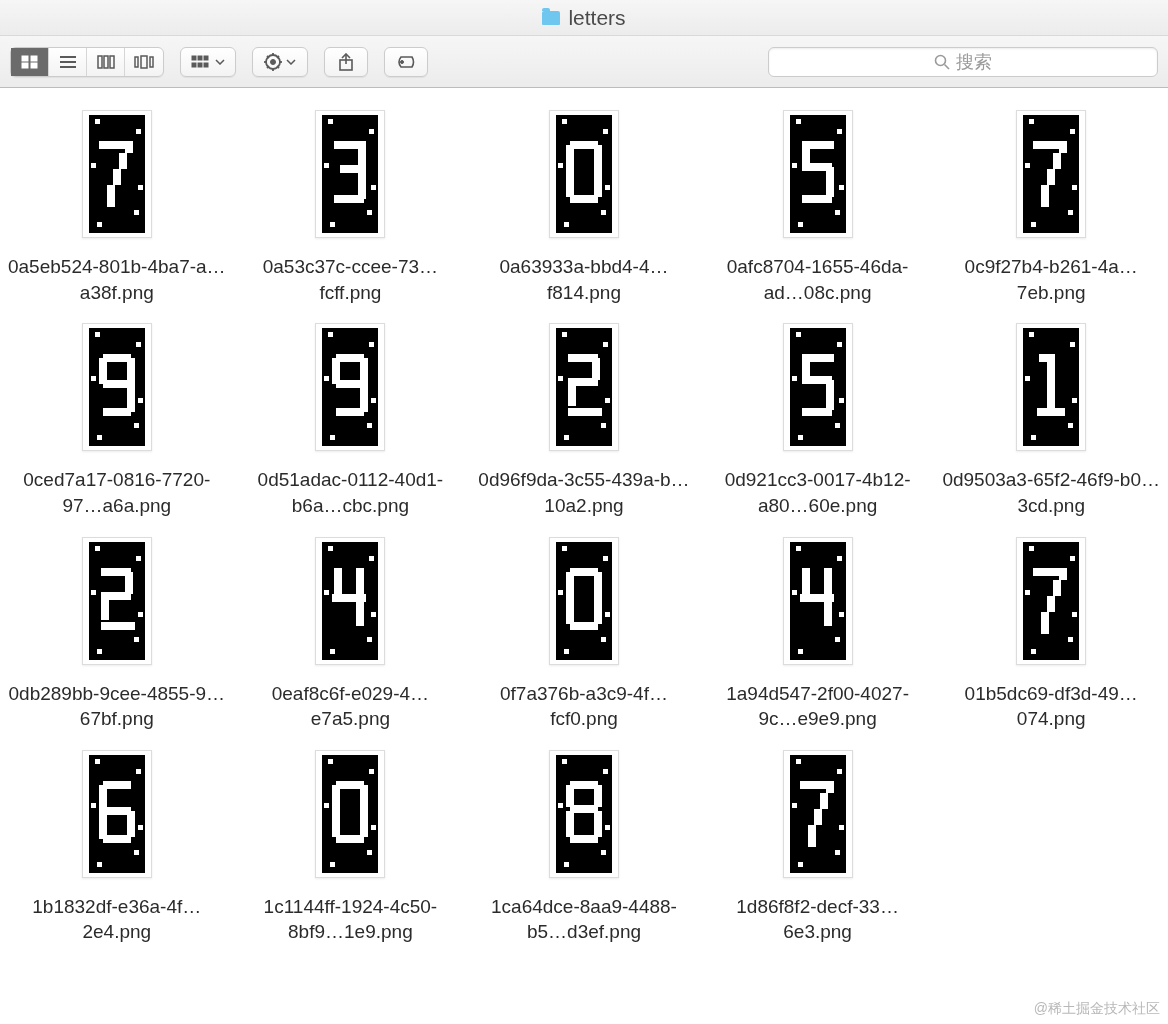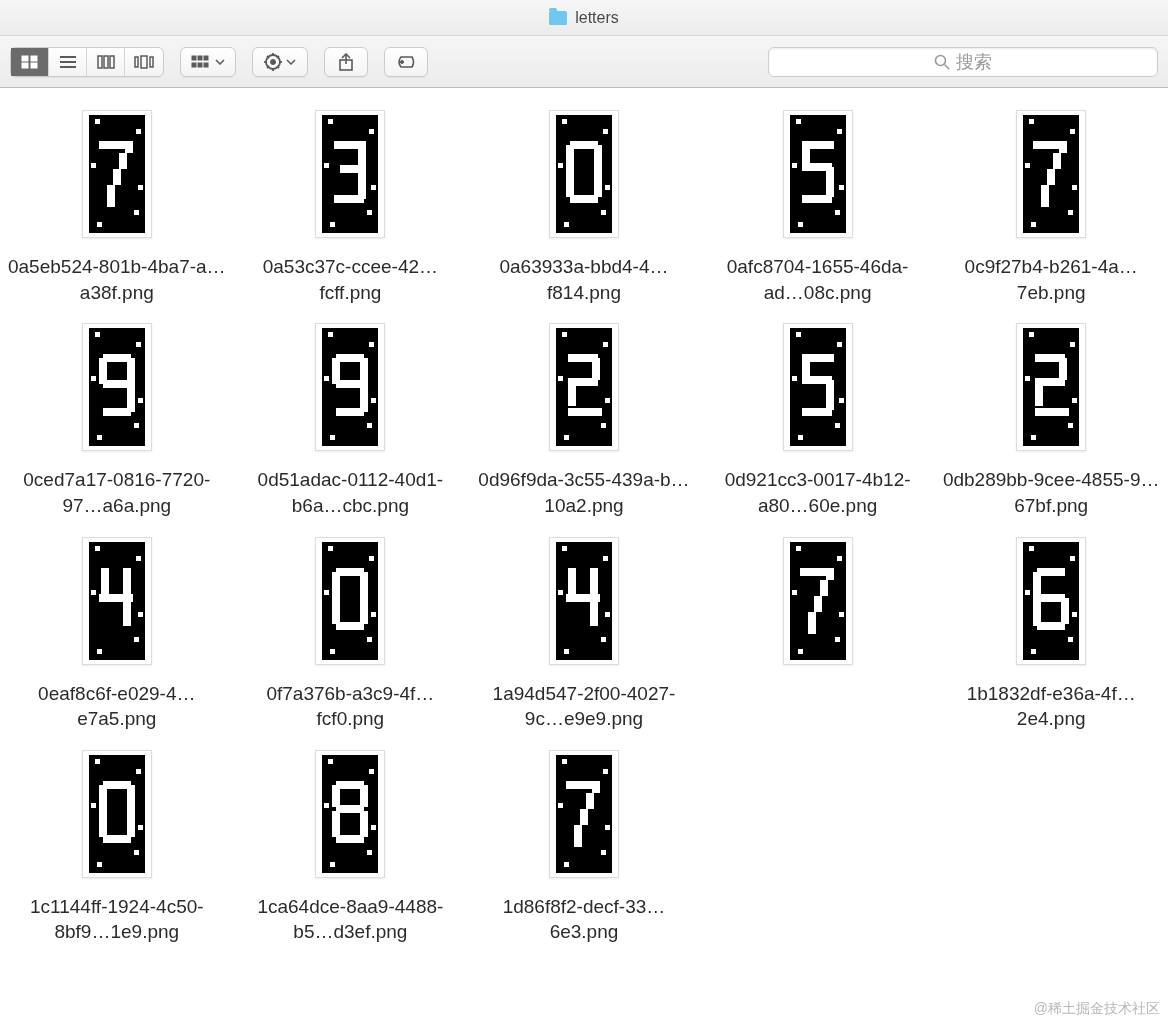--- a/index.html
+++ b/index.html
@@ -6,21 +6,21 @@
 body {
   font-family: -apple-system, BlinkMacSystemFont, "Helvetica Neue", sans-serif;
   background:#fff;
   width:1168px; height:1024px; overflow:hidden;
   font-size:17px;
 }
 .titlebar {
   height:36px; background:linear-gradient(#f6f6f6,#ececec);
   border-bottom:1px solid #d9d9d9;
   display:flex; align-items:center; justify-content:center;
-  color:#4a4a4a; font-size:16px;
+  color:#4a4a4a; font-size:21px;
 }
 .folder-icon { width:18px; height:14px; background:#6fc7ef; border-radius:2px 2px 1px 1px; position:relative; margin-right:8px;}
 .folder-icon::before { content:""; position:absolute; top:-3px; left:0; width:8px; height:3px; background:#6fc7ef; border-radius:2px 2px 0 0;}
 .toolbar {
   height:52px; background:linear-gradient(#f6f6f6,#ececec);
   border-bottom:1px solid #bcbcbc;
   display:flex; align-items:center; padding:0 10px; gap:16px;
 }
 .seg, .btn {
   height:30px; border:1px solid #ccc; border-radius:6px; background:linear-gradient(#fff,#f3f3f3);
@@ -205,21 +205,21 @@
               <div class="h" style="left: 12px; top: 80px; width: 30px;"></div>
               <div class="sp n1"></div>
               <div class="sp n2"></div>
               <div class="sp n3"></div>
               <div class="sp n4"></div>
               <div class="sp n5"></div>
               <div class="sp n6"></div>
             </div>
           </div>
         </div>
-        <div class="fname">0a53c37c-ccee-42…fcff.png</div>
+        <div class="fname">0a53c37c-ccee-73…fcff.png</div>
       </div>
       <div class="item">
         <div class="thumb-wrap">
           <div class="thumb">
             <div class="g">
               <div class="h" style="left: 14px; top: 26px; width: 28px;"></div>
               <div class="v" style="left: 10px; top: 30px; height: 52px;"></div>
               <div class="v" style="left: 38px; top: 30px; height: 52px;"></div>
               <div class="h" style="left: 14px; top: 80px; width: 28px;"></div>
               <div class="sp n1"></div>
@@ -350,20 +350,38 @@
               <div class="sp n6"></div>
             </div>
           </div>
         </div>
         <div class="fname">0d921cc3-0017-4b12-a80…60e.png</div>
       </div>
       <div class="item">
         <div class="thumb-wrap">
           <div class="thumb">
             <div class="g">
+              <div class="v" style="left: 24px; top: 26px; height: 58px;"></div>
+              <div class="h" style="left: 16px; top: 26px; width: 14px;"></div>
+              <div class="h" style="left: 14px; top: 80px; width: 28px;"></div>
+              <div class="sp n1"></div>
+              <div class="sp n2"></div>
+              <div class="sp n3"></div>
+              <div class="sp n4"></div>
+              <div class="sp n5"></div>
+              <div class="sp n6"></div>
+            </div>
+          </div>
+        </div>
+        <div class="fname">0d9503a3-65f2-46f9-b0…3cd.png</div>
+      </div>
+      <div class="item">
+        <div class="thumb-wrap">
+          <div class="thumb">
+            <div class="g">
               <div class="h" style="left: 12px; top: 26px; width: 30px;"></div>
               <div class="v" style="left: 36px; top: 30px; height: 22px;"></div>
               <div class="h" style="left: 12px; top: 50px; width: 30px;"></div>
               <div class="v" style="left: 12px; top: 54px; height: 24px;"></div>
               <div class="h" style="left: 12px; top: 80px; width: 34px;"></div>
               <div class="sp n1"></div>
               <div class="sp n2"></div>
               <div class="sp n3"></div>
               <div class="sp n4"></div>
               <div class="sp n5"></div>
@@ -439,20 +457,21 @@
               <div class="v" style="left: 18px; top: 70px; height: 22px;"></div>
               <div class="sp n1"></div>
               <div class="sp n2"></div>
               <div class="sp n3"></div>
               <div class="sp n4"></div>
               <div class="sp n5"></div>
               <div class="sp n6"></div>
             </div>
           </div>
         </div>
+        <div class="fname">01b5dc69-df3d-49…074.png</div>
       </div>
       <div class="item">
         <div class="thumb-wrap">
           <div class="thumb">
             <div class="g">
               <div class="h" style="left: 14px; top: 26px; width: 28px;"></div>
               <div class="v" style="left: 10px; top: 30px; height: 54px;"></div>
               <div class="h" style="left: 14px; top: 52px; width: 28px;"></div>
               <div class="v" style="left: 38px; top: 56px; height: 26px;"></div>
               <div class="h" style="left: 14px; top: 80px; width: 28px;"></div>

